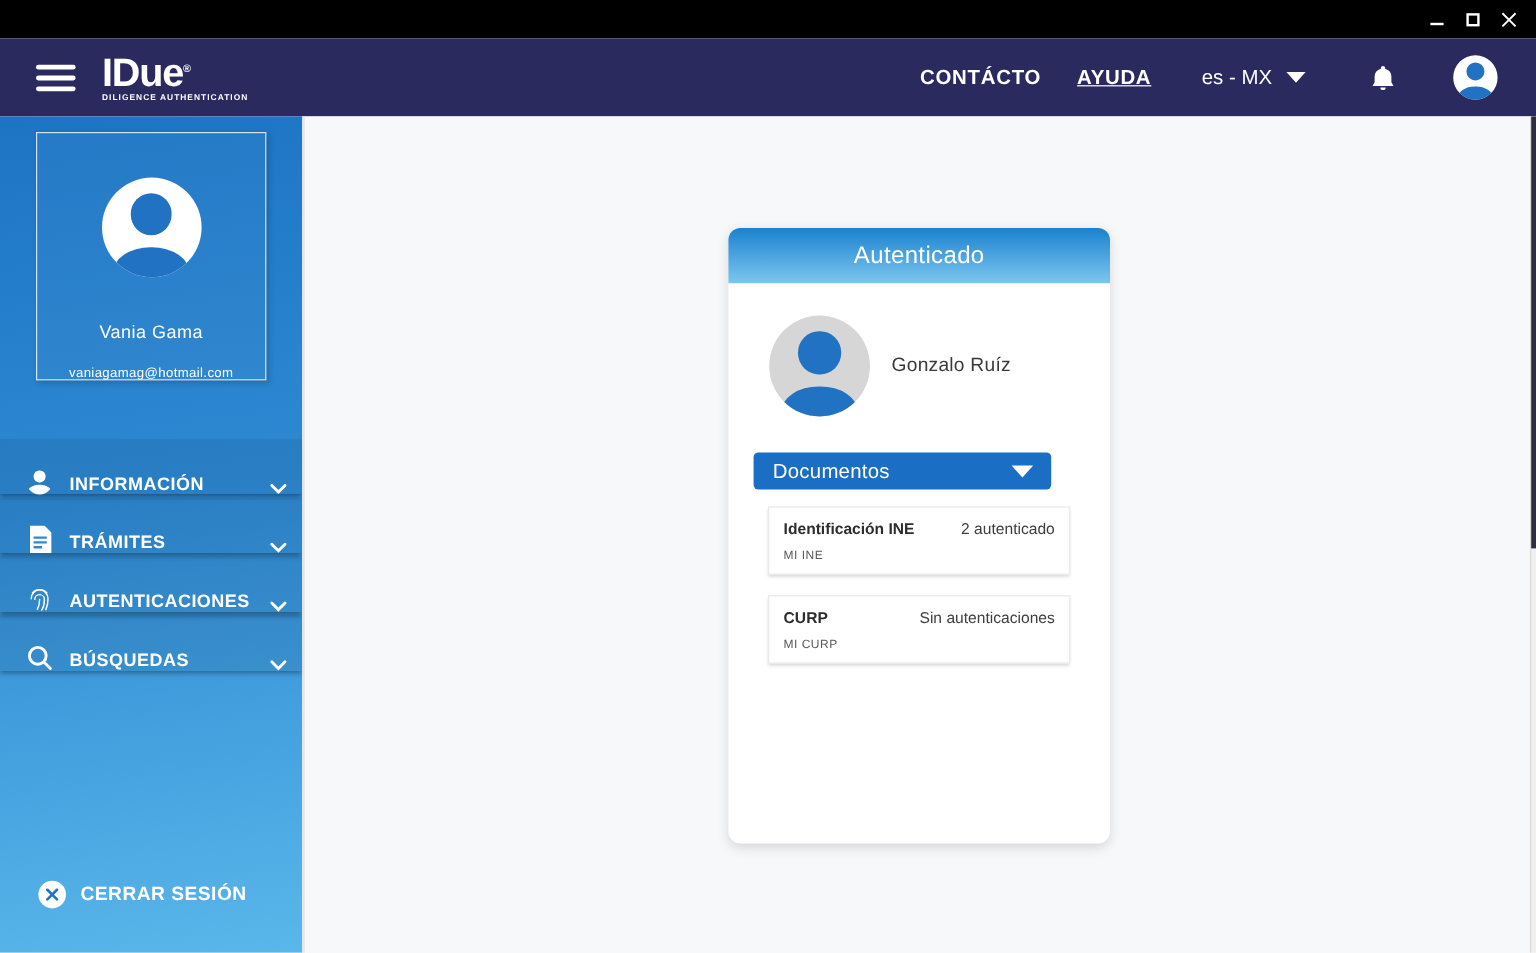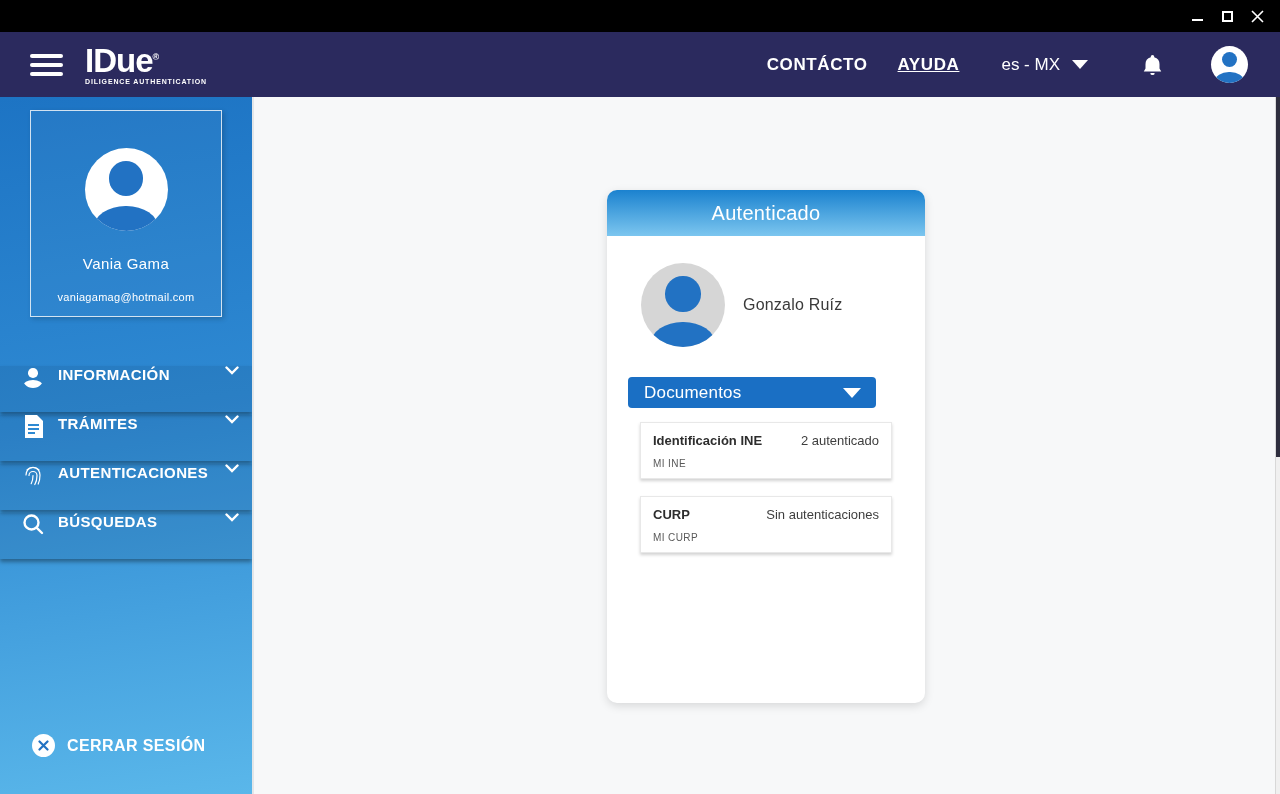--- a/index.html
+++ b/index.html
@@ -39,25 +39,25 @@
   .avatar.on-white { background:#fff; } .avatar.on-white .head, .avatar.on-white .torso { background:#2272c3; }
   .avatar.on-gray { background:#d6d6d6; } .avatar.on-gray .head, .avatar.on-gray .torso { background:#2272c3; }
 
   
   .sidebar { position:absolute; top:97px; left:0; width:252px; height:697px;
              background:linear-gradient(172deg,#1d74c4 0%, #2e89d2 45%, #5ab7ea 100%); color:#fff; }
   .user-card { position:absolute; left:30px; top:13px; width:192px; height:207px;
                border:1px solid rgba(240,244,248,0.85); background:rgba(255,255,255,0.03);
                box-shadow:2px 2px 5px rgba(0,0,0,0.18); display:flex; flex-direction:column; align-items:center; }
   .user-card .avatar { width:83px; height:83px; margin-top:37px; }
-  .user-name { margin-top:24px; font-size:15px; letter-spacing:0.4px; }
+  .user-name { margin-top:38px; font-size:15px; letter-spacing:0.4px; }
   .user-email { margin-top:19px; font-size:11px; letter-spacing:0.3px; }
 
   .menu { position:absolute; top:269px; left:0; width:252px; }
-  .menu-item { height:46px; margin-bottom:3px; display:flex; align-items:flex-start; padding-left:21px;
+  .menu-item { height:46px; margin-bottom:3px; display:flex; align-items:flex-end; padding-left:21px;
                background:rgba(10,40,80,0.10); box-shadow:0 3px 4px rgba(0,0,0,0.35); cursor:pointer; }
   .menu-icon { width:24px; display:flex; justify-content:center; }
   .menu-label { margin-left:13px; font-size:15px; font-weight:bold; letter-spacing:0.4px; }
   .menu-chevron { margin-left:auto; margin-right:13px; display:flex; }
   .mini-avatar { width:22px; height:22px; border-radius:50%; position:relative; overflow:hidden; }
   .mini-avatar .head { position:absolute; width:44%; height:44%; left:28%; top:10%; border-radius:50%; background:#fff; }
   .mini-avatar .torso { position:absolute; width:90%; height:55%; left:5%; top:62%; border-radius:50%; background:#fff; }
 
   .logout { position:absolute; left:32px; bottom:37px; display:flex; align-items:center; cursor:pointer; }
   .logout-circle { width:23px; height:23px; border-radius:50%; background:#fff; display:flex;

